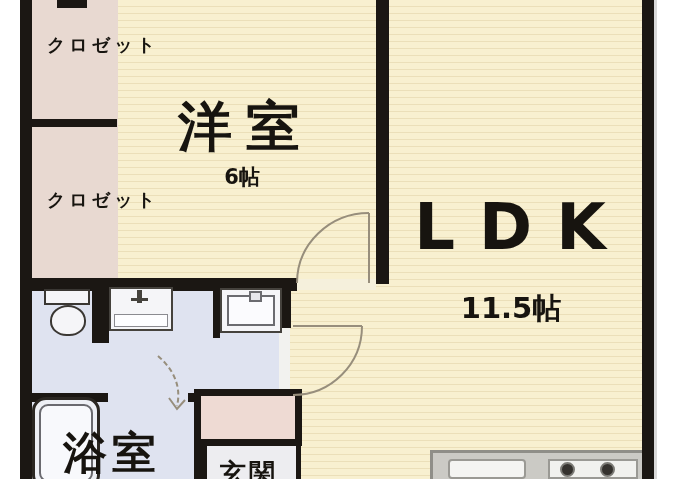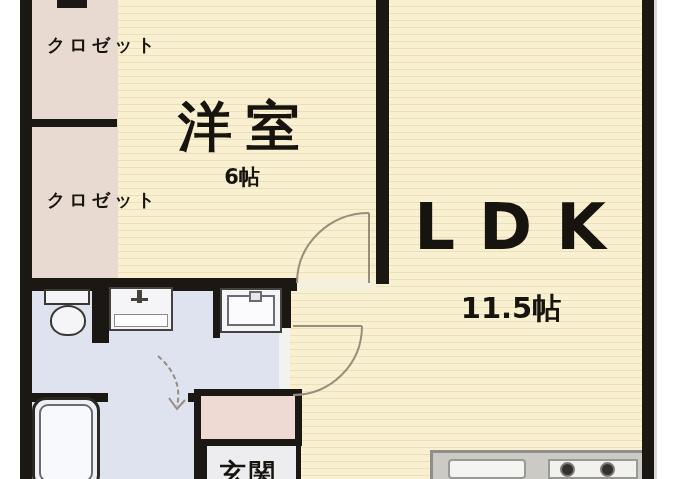--- a/index.html
+++ b/index.html
@@ -78,15 +78,16 @@
       <polyline points="169,398 177,409 185,400"></polyline>
     </g>
   </svg>
 
   <div class="label" style="left:103px;top:45px;font-size:18px;letter-spacing:4px;">クロゼット</div>
   <div class="label" style="left:103px;top:200px;font-size:18px;letter-spacing:4px;">クロゼット</div>
   <div class="label" style="left:246px;top:127px;font-size:54px;letter-spacing:14px;">洋室</div>
   <div class="label" style="left:242px;top:177px;font-size:21px;text-align:right;">6帖</div>
   <div class="label" style="left:522px;top:227px;font-size:64px;letter-spacing:24px;">LDK</div>
   <div class="label" style="left:511px;top:296px;font-size:29px;margin-top:12px;">11.5帖</div>
+  <div class="label" style="left:112px;top:453px;font-size:44px;letter-spacing:5px;">浴室</div>
   <div class="label-top" style="left:249px;top:460px;font-size:26px;letter-spacing:3px;">玄関</div>
 
 </div>
 
 </body></html>

